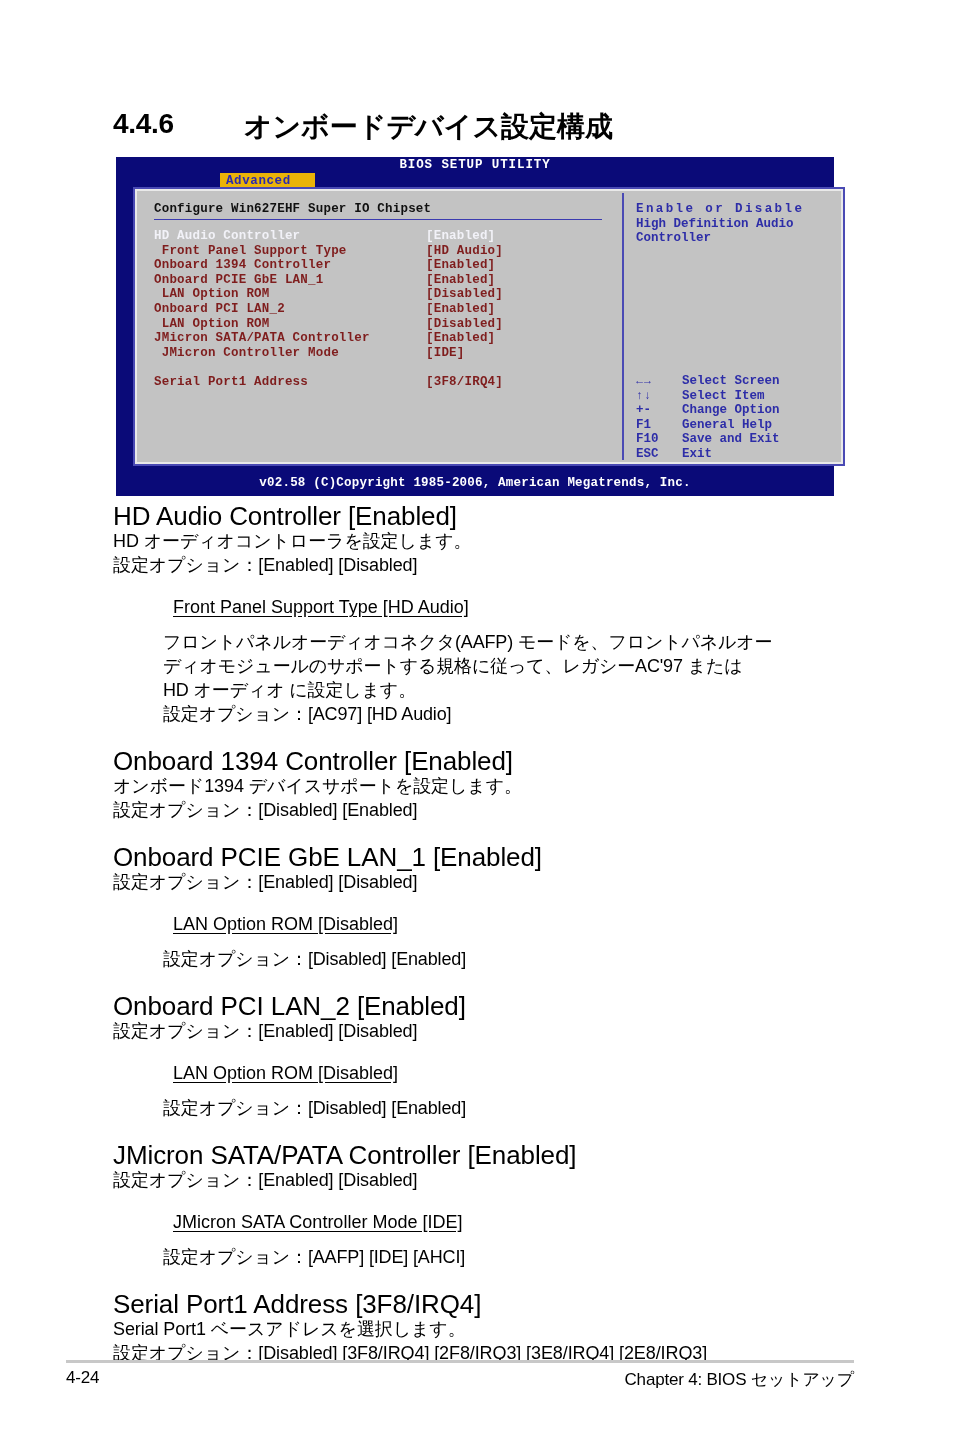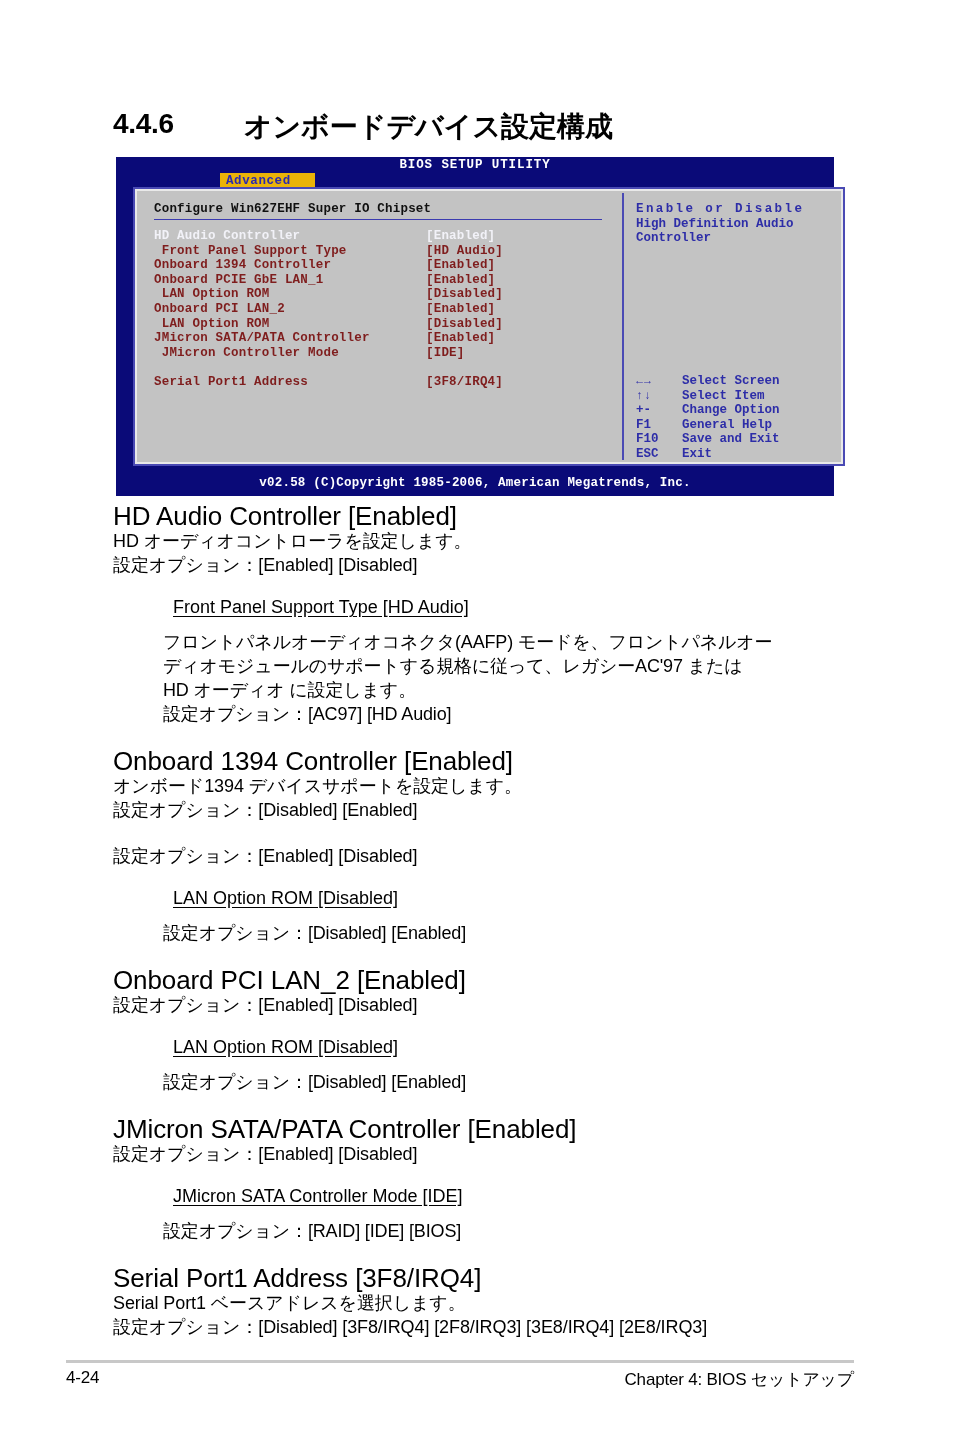--- a/index.html
+++ b/index.html
@@ -332,20 +332,21 @@
 
   <div class="blk">
     <div class="h-item">Onboard 1394 Controller [Enabled]</div>
     <div class="p-item">オンボード1394 デバイスサポートを設定します。</div>
     <div class="p-item">設定オプション：[Disabled] [Enabled]</div>
   </div>
 
   <div class="gap-l"></div>
 
   <div class="blk">
+    <div class="h-item">Onboard PCIE GbE LAN_1 [Enabled]</div>
     <div class="p-item">設定オプション：[Enabled] [Disabled]</div>
     <div class="gap-s"></div>
     <div class="sub">
       <div><span class="sub-title">LAN Option ROM [Disabled]</span></div>
       <div class="sub-p">設定オプション：[Disabled] [Enabled]</div>
     </div>
   </div>
 
   <div class="gap-l"></div>
 
@@ -360,21 +361,21 @@
   </div>
 
   <div class="gap-l"></div>
 
   <div class="blk">
     <div class="h-item">JMicron SATA/PATA Controller [Enabled]</div>
     <div class="p-item">設定オプション：[Enabled] [Disabled]</div>
     <div class="gap-s"></div>
     <div class="sub">
       <div><span class="sub-title">JMicron SATA Controller Mode [IDE]</span></div>
-      <div class="sub-p">設定オプション：[RAID] [IDE] [BIOS]</div>
+      <div class="sub-p">設定オプション：[AAFP] [IDE] [AHCI]</div>
     </div>
   </div>
 
   <div class="gap-l"></div>
 
   <div class="blk">
     <div class="h-item">Serial Port1 Address [3F8/IRQ4]</div>
     <div class="p-item">Serial Port1 ベースアドレスを選択します。</div>
     <div class="p-item">設定オプション：[Disabled] [3F8/IRQ4] [2F8/IRQ3] [3E8/IRQ4] [2E8/IRQ3]</div>
   </div>

